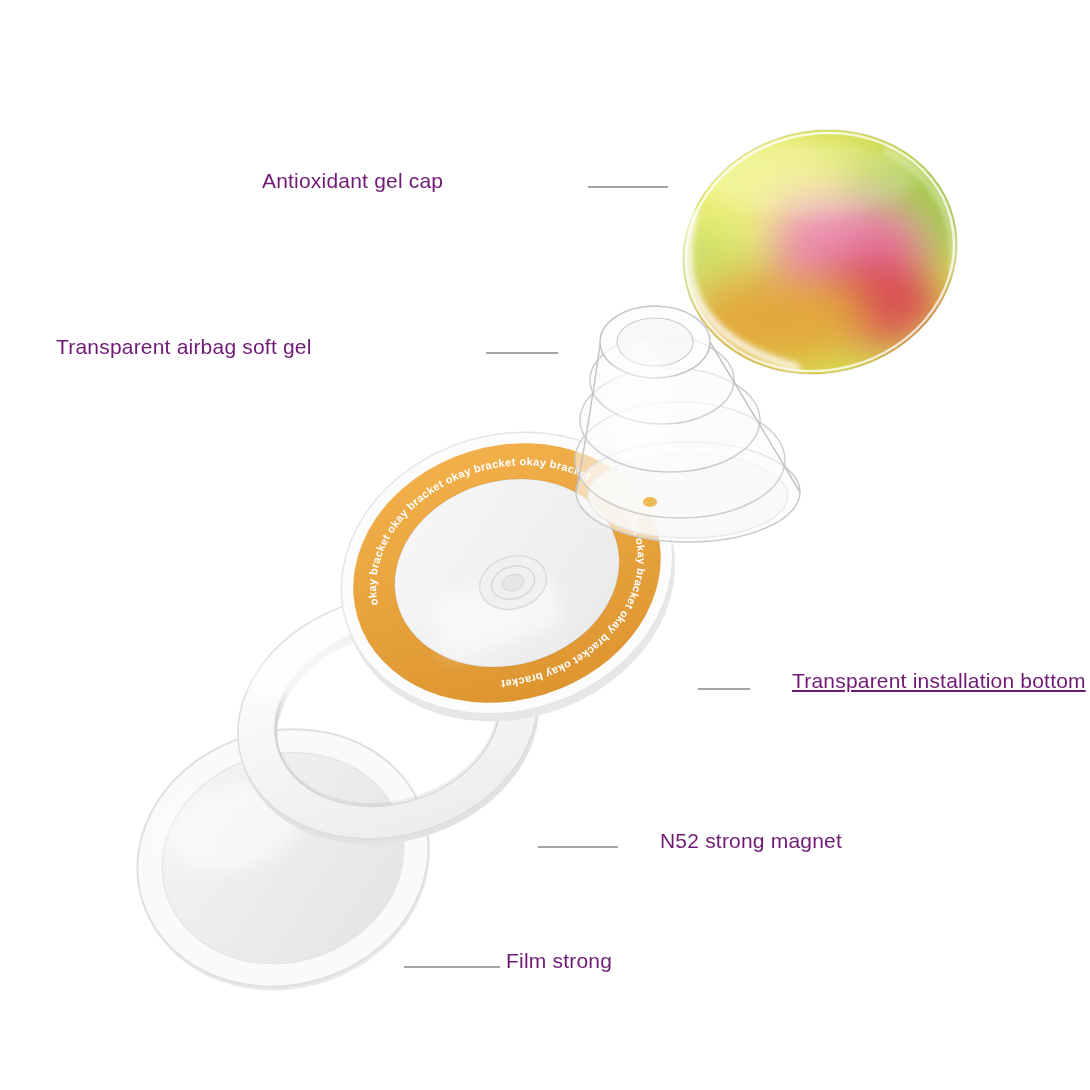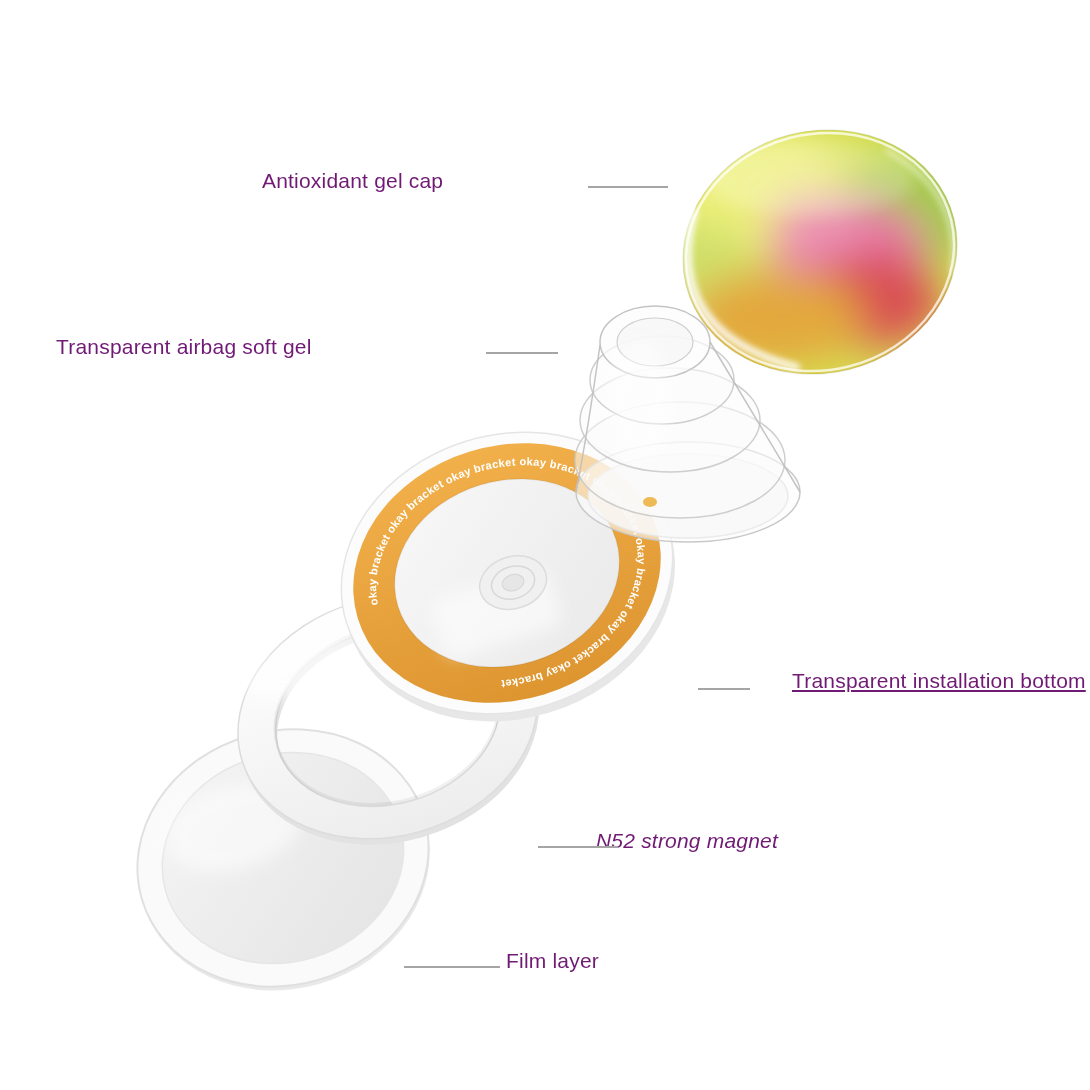--- a/index.html
+++ b/index.html
@@ -120,19 +120,19 @@
 
   <div class="lbl" style="left:262px;top:168px;">Antioxidant gel cap</div>
   <div class="leader" style="left:588px;top:186px;width:80px;"></div>
 
   <div class="lbl" style="left:56px;top:334px;">Transparent airbag soft gel</div>
   <div class="leader" style="left:486px;top:352px;width:72px;"></div>
 
   <div class="lbl wrap" style="left:792px;top:668px;text-decoration:underline;">Transparent installation bottom</div>
   <div class="leader" style="left:698px;top:688px;width:52px;"></div>
 
-  <div class="lbl" style="left:596px;top:828px;font-style:italic;">N52 strong magnet</div>
+  <div class="lbl" style="left:660px;top:828px;">N52 strong magnet</div>
   <div class="leader" style="left:538px;top:846px;width:80px;"></div>
 
-  <div class="lbl" style="left:506px;top:948px;">Film layer</div>
+  <div class="lbl" style="left:506px;top:948px;">Film strong</div>
   <div class="leader" style="left:404px;top:966px;width:96px;"></div>
 
 </div>
 
 </body></html>

